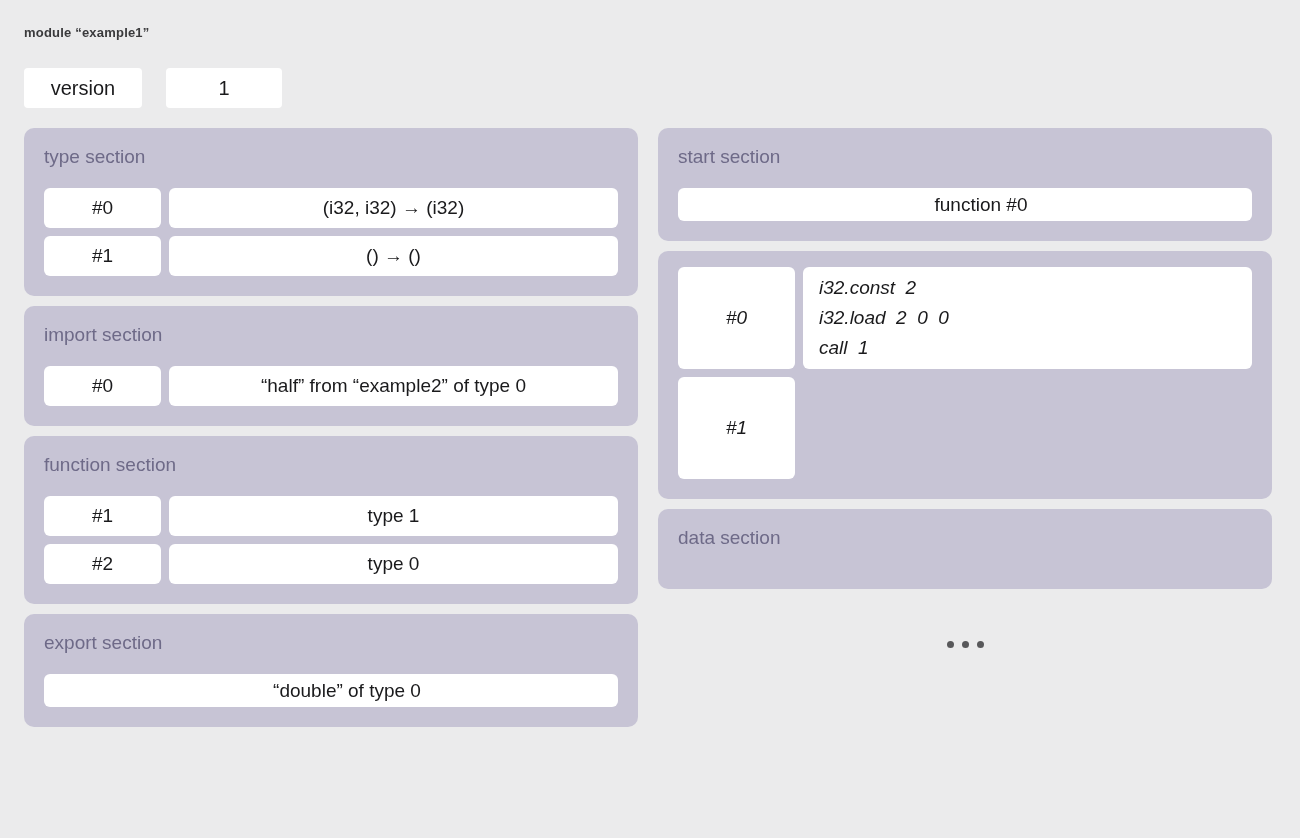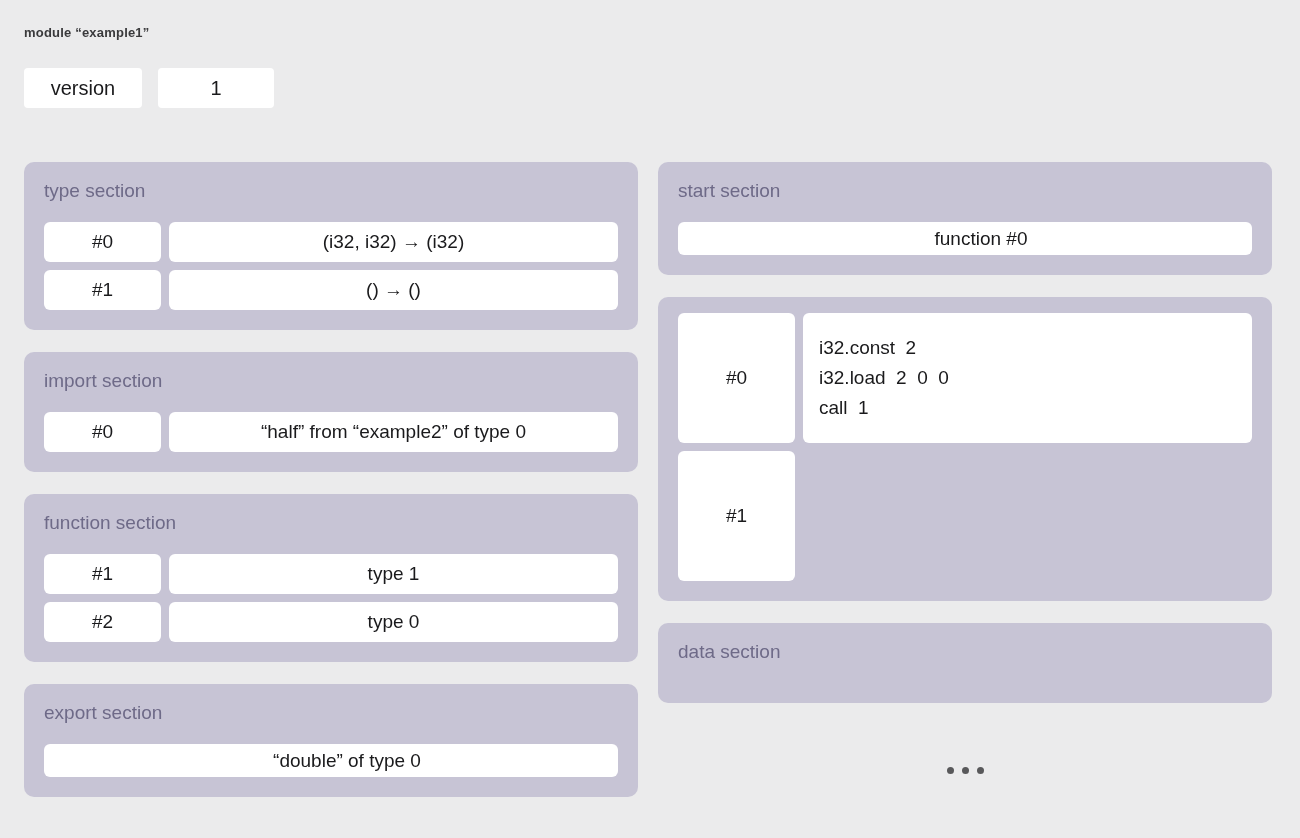--- a/index.html
+++ b/index.html
@@ -16,50 +16,50 @@
   body{
     background:var(--page-bg);
     font-family:"Liberation Sans", sans-serif;
     color:var(--text);
   }
   .wrap{padding:20px 24px 0 24px;width:1300px;}
   .page-title{
     font-size:13px;line-height:26px;font-weight:bold;color:var(--title-text);
     letter-spacing:.2px;
   }
-  .version-row{display:flex;gap:16px;margin-top:22px;}
+  .version-row{display:flex;gap:24px;margin-top:22px;}
   .vbox{
     background:var(--box-bg);height:40px;border-radius:4px;
     display:flex;align-items:center;justify-content:center;
     font-size:20px;color:var(--text);
   }
   .vbox.label{width:118px;}
   .vbox.value{width:116px;}
   .cols{display:flex;gap:20px;margin-top:20px;align-items:flex-start;}
-  .col{width:614px;display:flex;flex-direction:column;gap:22px;margin-top:34px;}
+  .col{width:614px;display:flex;flex-direction:column;gap:10px;}
   .panel{
     background:var(--section-bg);
     border-radius:10px;
     padding:16px 20px 20px 20px;
   }
   .panel-title{
     font-size:19px;line-height:26px;color:var(--section-title);
     margin-bottom:18px;
   }
   .row{display:flex;gap:8px;}
   .row + .row{margin-top:8px;}
   .cell{
     background:var(--box-bg);border-radius:6px;
     display:flex;align-items:center;justify-content:center;
     font-size:19px;white-space:pre-wrap;
   }
   .cell.idx{width:117px;flex:none;height:40px;}
   .cell.val{flex:1;height:40px;}
   .cell.wide{width:100%;height:33px;padding-left:32px;}
-  .code-row .cell{height:130px;}
+  .code-row .cell{height:102px;font-style:italic;}
   .cell.codeblock{
     flex:1;flex-direction:column;align-items:flex-start;justify-content:center;
     padding-left:16px;line-height:30px;text-align:left;
   }
   .dots{
     display:flex;justify-content:center;align-items:center;gap:8px;
     margin-top:40px;height:10px;
   }
   .dot{width:7px;height:7px;border-radius:50%;background:var(--dot);display:block;}
 </style>

